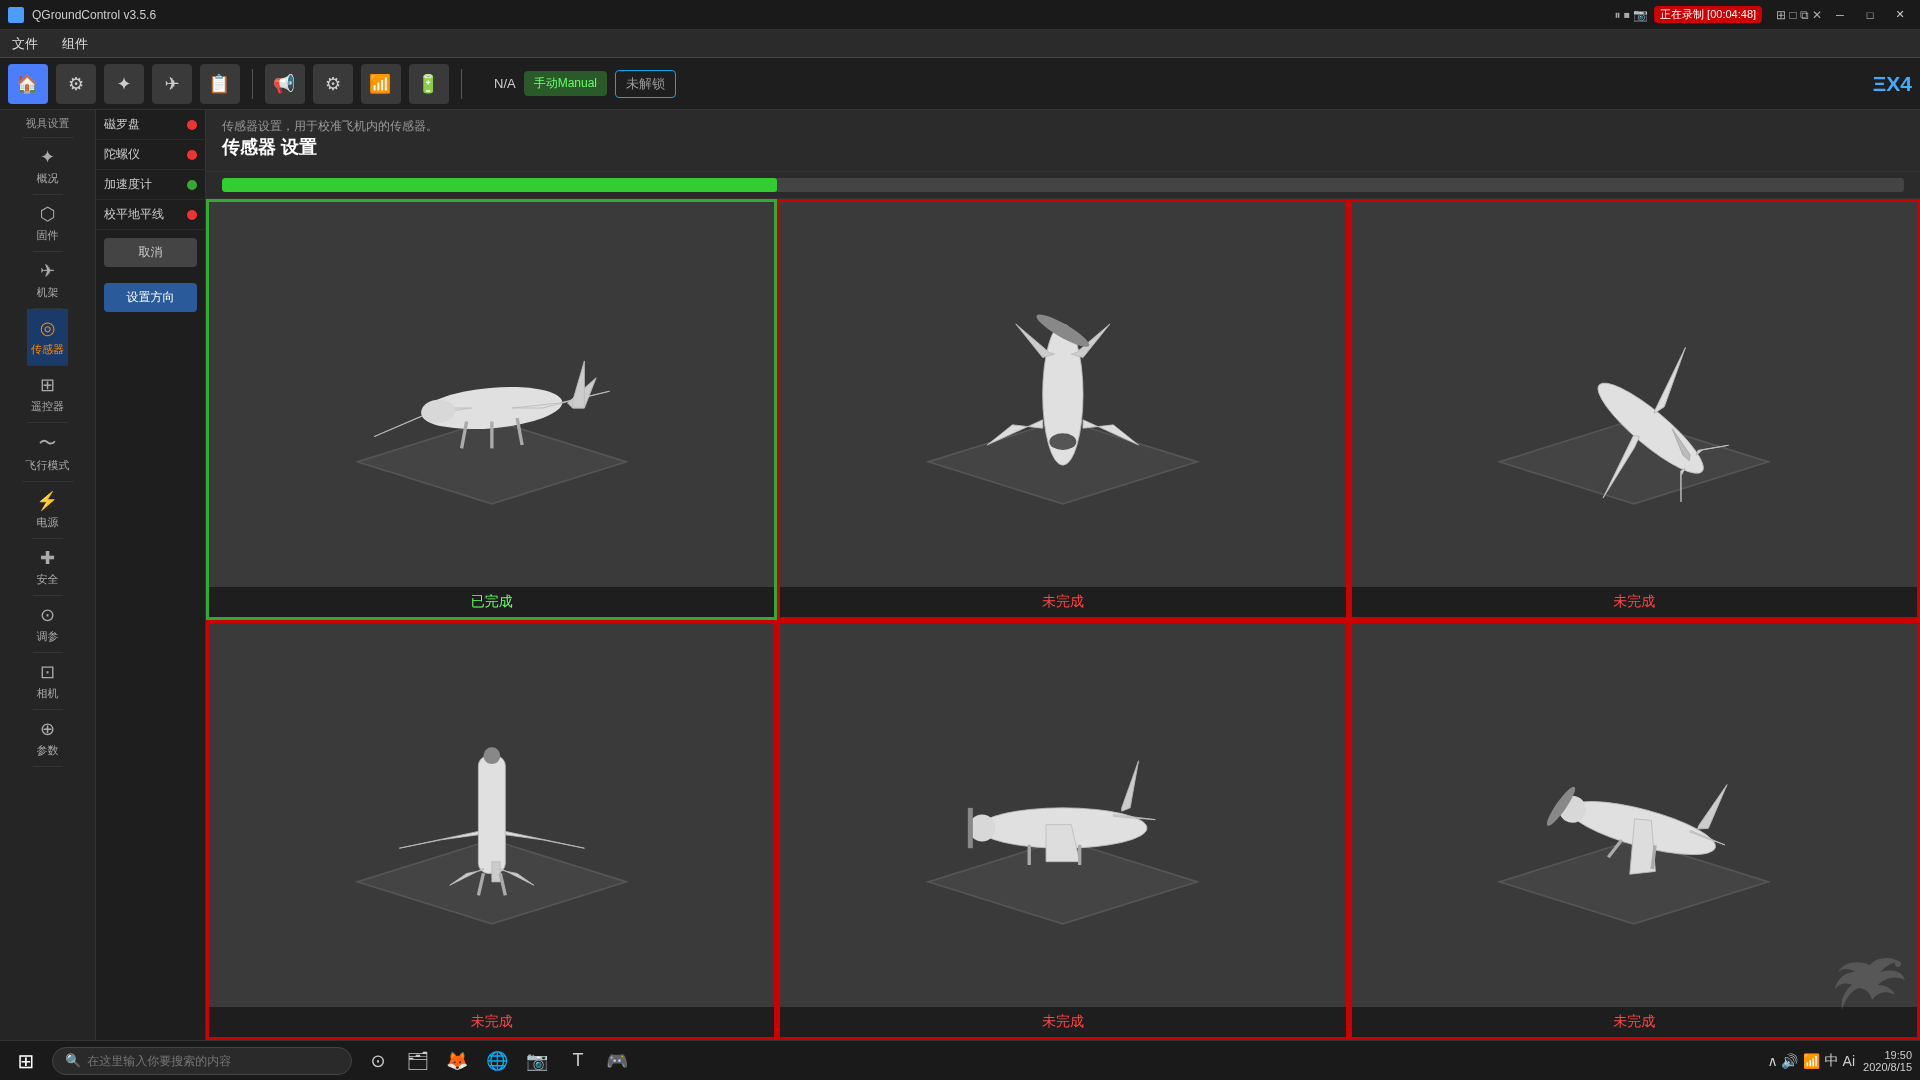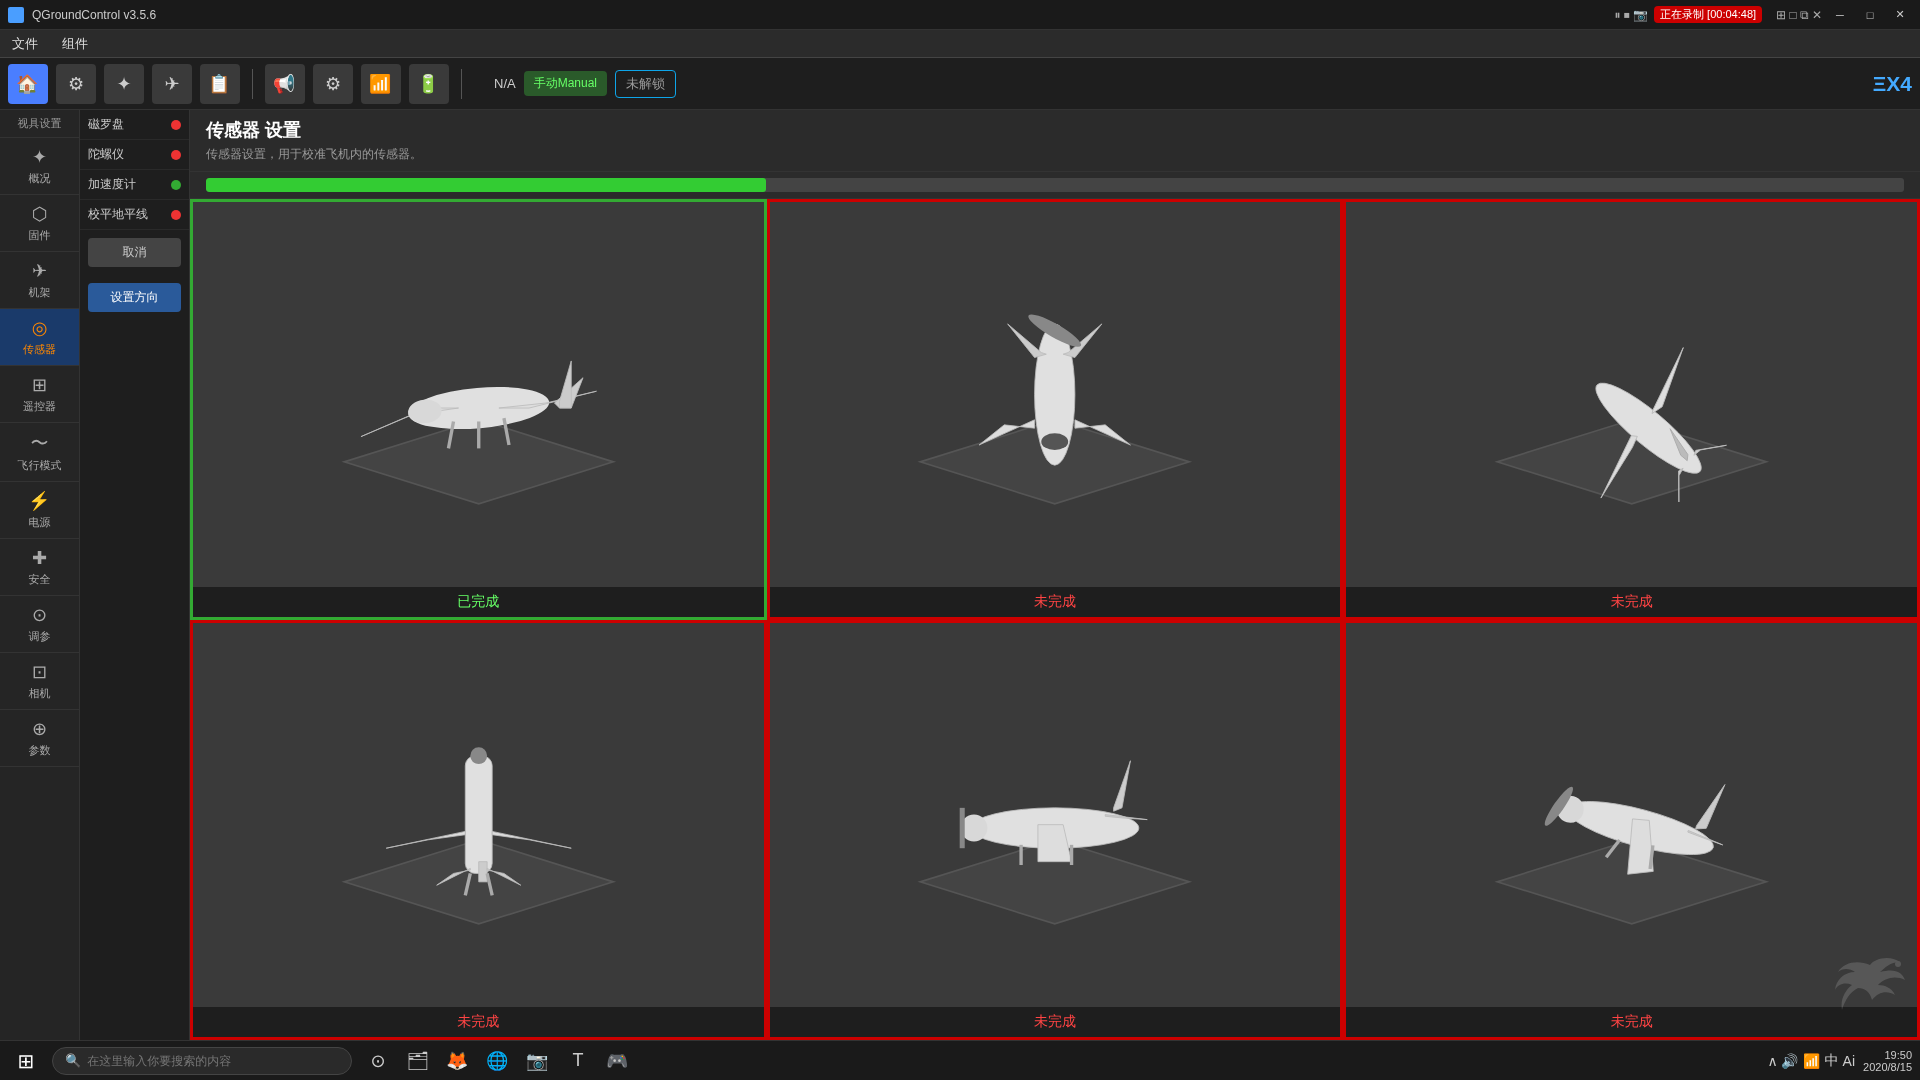--- a/index.html
+++ b/index.html
@@ -124,25 +124,26 @@
     }
 
     
     #main {
       display: flex;
       height: calc(1080px - 30px - 28px - 52px - 40px);
     }
 
     
     #sidebar {
-      width: 80px;
+      width: 96px;
       background: #252525;
       display: flex;
       flex-direction: column;
       border-right: 1px solid #333;
+      align-items: center;
     }
     #sidebar-header {
       padding: 6px 4px;
       font-size: 11px;
       color: #999;
       border-bottom: 1px solid #333;
       text-align: center;
     }
     .sidebar-item {
       display: flex;
@@ -504,22 +505,22 @@
     <div class="sensor-item">
       <span class="sensor-label">校平地平线</span>
       <span class="sensor-dot red"></span>
     </div>
     <div class="sensor-btn">取消</div>
     <div class="sensor-btn primary">设置方向</div>
   </div>
 
   <div id="content">
     <div id="content-header">
+      <div id="content-subtitle">传感器设置，用于校准飞机内的传感器。</div>
       <div id="content-title">传感器 设置</div>
-      <div id="content-subtitle">传感器设置，用于校准飞机内的传感器。</div>
     </div>
 
     <div id="progress-bar-row">
       <div id="progress-bar-bg">
         <div id="progress-bar-fill" style="width:33%"></div>
       </div>
     </div>
 
 
     <div id="orientation-grid">

